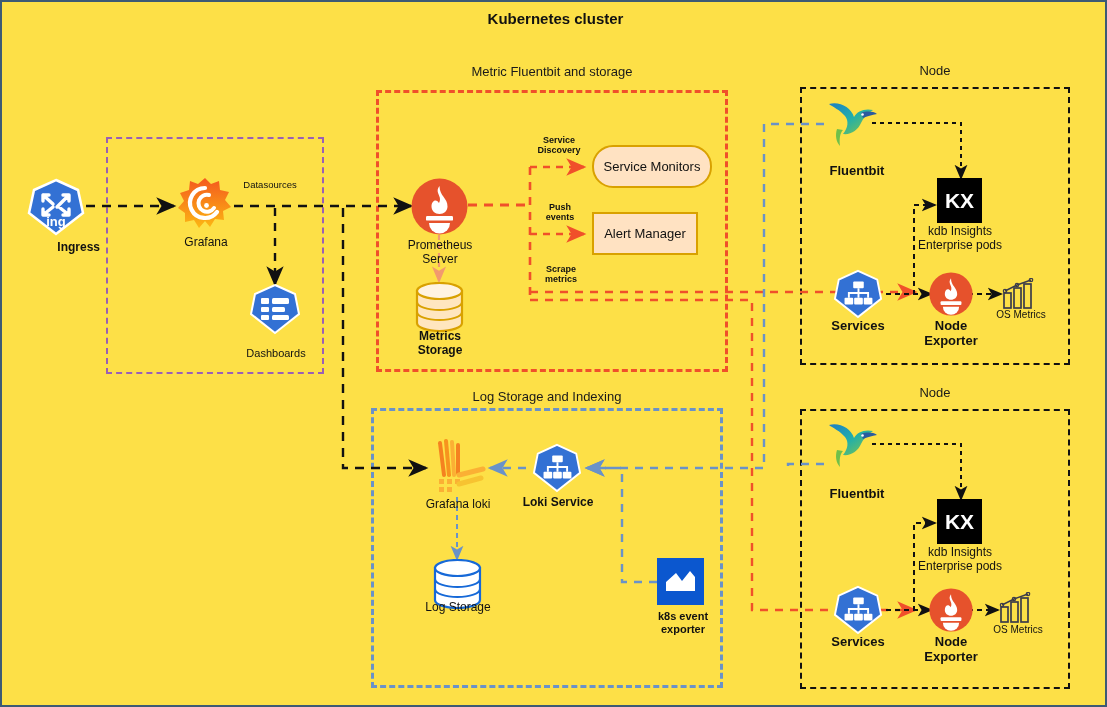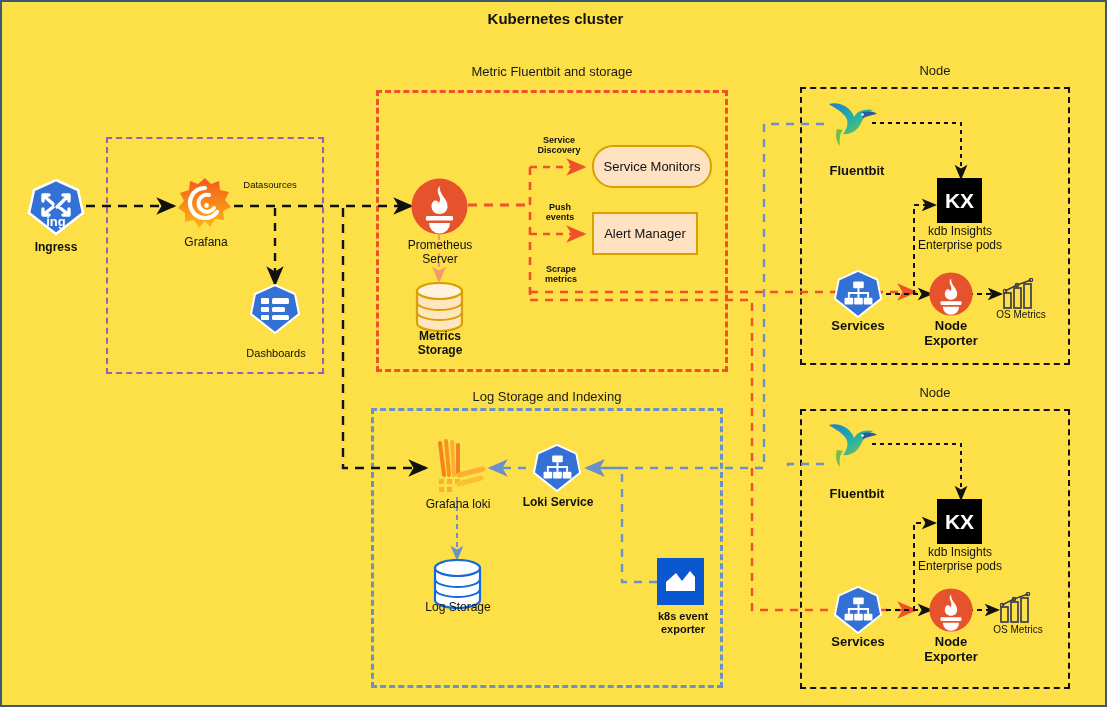--- a/index.html
+++ b/index.html
@@ -141,21 +141,21 @@
   <div class="box" style="left:590px;top:210px;width:106px;height:43px;">Alert Manager</div>
 
   <div class="ico" style="left:25px;top:176px;">
     <svg width="58" height="58" viewBox="0 0 58 58">
       <polygon points="29,2 51,12 56,35 29,56 2,35 7,12" fill="#3371d4" stroke="#fff" stroke-width="2.5"></polygon>
       <path d="M16,17 L26,26 M22,17 L16,17 L16,23 M42,17 L30,29 M36,17 L42,17 L42,23
                M16,37 L26,29 M22,37 L16,37 L16,31 M42,37 L32,29 M36,37 L42,37 L42,31" stroke="#fff" stroke-width="3.4" fill="none" stroke-linecap="round" stroke-linejoin="round"></path>
       <text x="29" y="48" font-family="Liberation Sans, sans-serif" font-size="13" fill="#fff" text-anchor="middle" font-weight="bold">ing</text>
     </svg>
   </div>
-  <div class="node-lbl" style="left:10px;top:238px;width:88px;font-weight:bold;font-size:12px;">Ingress</div>
+  <div class="node-lbl" style="left:10px;top:238px;width:88px;font-weight:bold;font-size:12px;text-align:right;">Ingress</div>
 
   <div class="ico" style="left:176px;top:175px;">
     <svg width="54" height="54" viewBox="0 0 54 54">
       <defs>
           <linearGradient id="gfg" x1="0" y1="0" x2="0" y2="1">
         <stop offset="0" stop-color="#f4581e"></stop>
             <stop offset="1" stop-color="#fcb813"></stop>
       </linearGradient>
         </defs>
       <path d="M27,1 L33,7 L41,4 L42,13 L51,15 L47,23 L53,30 L45,34 L46,43 L37,42 L32,50

